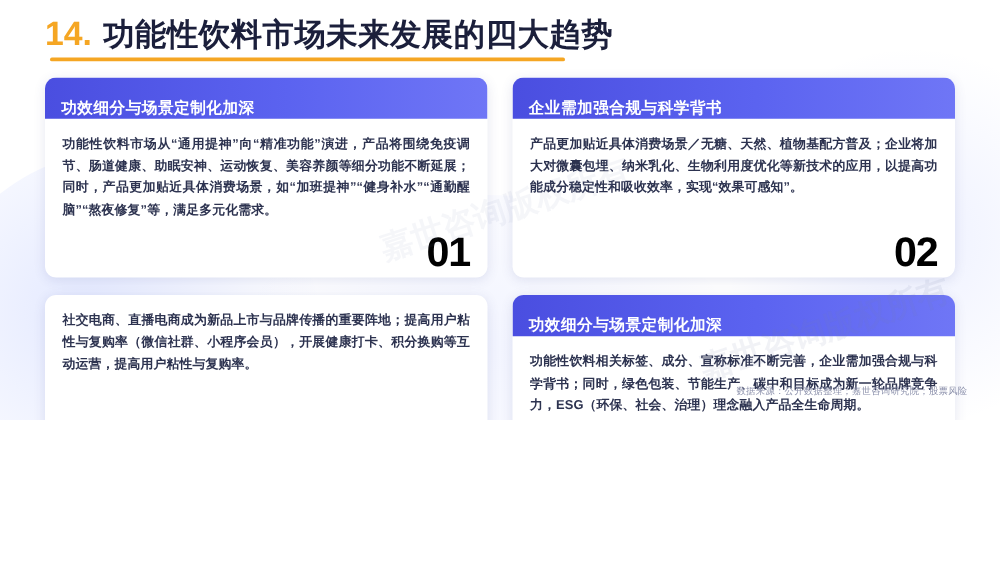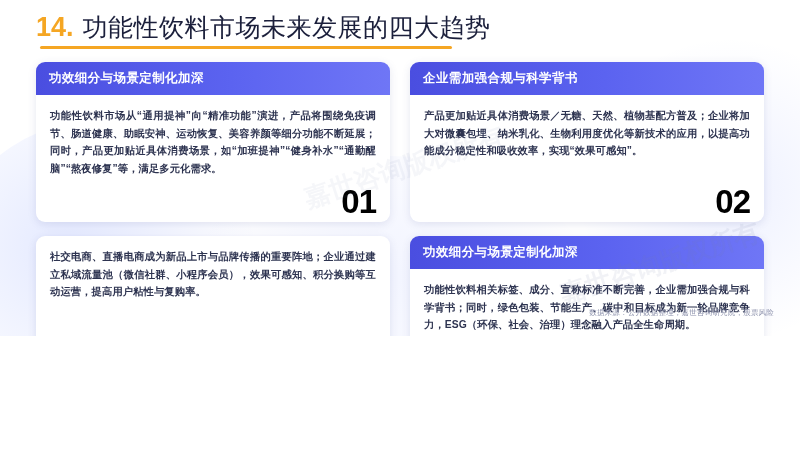--- a/index.html
+++ b/index.html
@@ -38,21 +38,21 @@
   
   .title-row {
     position: absolute; left: 36px; top: 14px;
     display: flex; align-items: baseline; gap: 9px;
   }
   .title-num {
     font-size: 27px; font-weight: bold; color: #f5a623;
     letter-spacing: 0px; line-height: 1;
   }
   .title-text {
-    font-size: 25px; font-weight: normal; color: #1b1f3b;
+    font-size: 25px; font-weight: bold; color: #1b1f3b;
     line-height: 1; letter-spacing: 0.5px;
   }
   .title-underline {
     position: absolute; left: 40px; top: 46px;
     width: 412px; height: 3px;
     background: #f5a623;
     border-radius: 2px;
   }
 
   
@@ -69,21 +69,21 @@
     position: relative;
     background: #ffffff;
     border-radius: 9px;
     box-shadow: 0 2px 9px rgba(60,70,140,0.13);
     overflow: hidden;
     display: flex; flex-direction: column;
   }
   .card-head {
     height: 33px;
     background: linear-gradient(90deg, #4a4ee0 0%, #5b63f0 55%, #6f76f6 100%);
-    display: flex; align-items: center;
+    display: flex; align-items: flex-end;
     padding: 0 13px;
   }
   .card-head-text {
     color: #ffffff; font-size: 12.5px; font-weight: bold;
     letter-spacing: 0.4px;
   }
   .card-body {
     flex: 1;
     padding: 12px 14px 10px 14px;
     position: relative;
@@ -163,21 +163,21 @@
         <span class="card-head-text">企业需加强合规与科学背书</span>
       </div>
       <div class="card-body">
         <p class="card-body-text">产品更加贴近具体消费场景／无糖、天然、植物基配方普及；企业将加大对微囊包埋、纳米乳化、生物利用度优化等新技术的应用，以提高功能成分稳定性和吸收效率，实现“效果可感知”。</p>
         <span class="card-num">02</span>
       </div>
     </div>
 
     <div class="card">
       <div class="card-body">
-        <p class="card-body-text">社交电商、直播电商成为新品上市与品牌传播的重要阵地；企业通过建立私域流量池（微信社群、小程序会员），效果可感知、积分换购等互动运营，提高用户粘性与复购率。</p>
+        <p class="card-body-text">社交电商、直播电商成为新品上市与品牌传播的重要阵地；提高用户粘性与复购率（微信社群、小程序会员），开展健康打卡、积分换购等互动运营，提高用户粘性与复购率。</p>
         <span class="card-num">03</span>
       </div>
     </div>
 
     <div class="card">
       <div class="card-head">
         <span class="card-head-text">功效细分与场景定制化加深</span>
       </div>
       <div class="card-body">
         <p class="card-body-text">功能性饮料相关标签、成分、宣称标准不断完善，企业需加强合规与科学背书；同时，绿色包装、节能生产、碳中和目标成为新一轮品牌竞争力，ESG（环保、社会、治理）理念融入产品全生命周期。</p>

